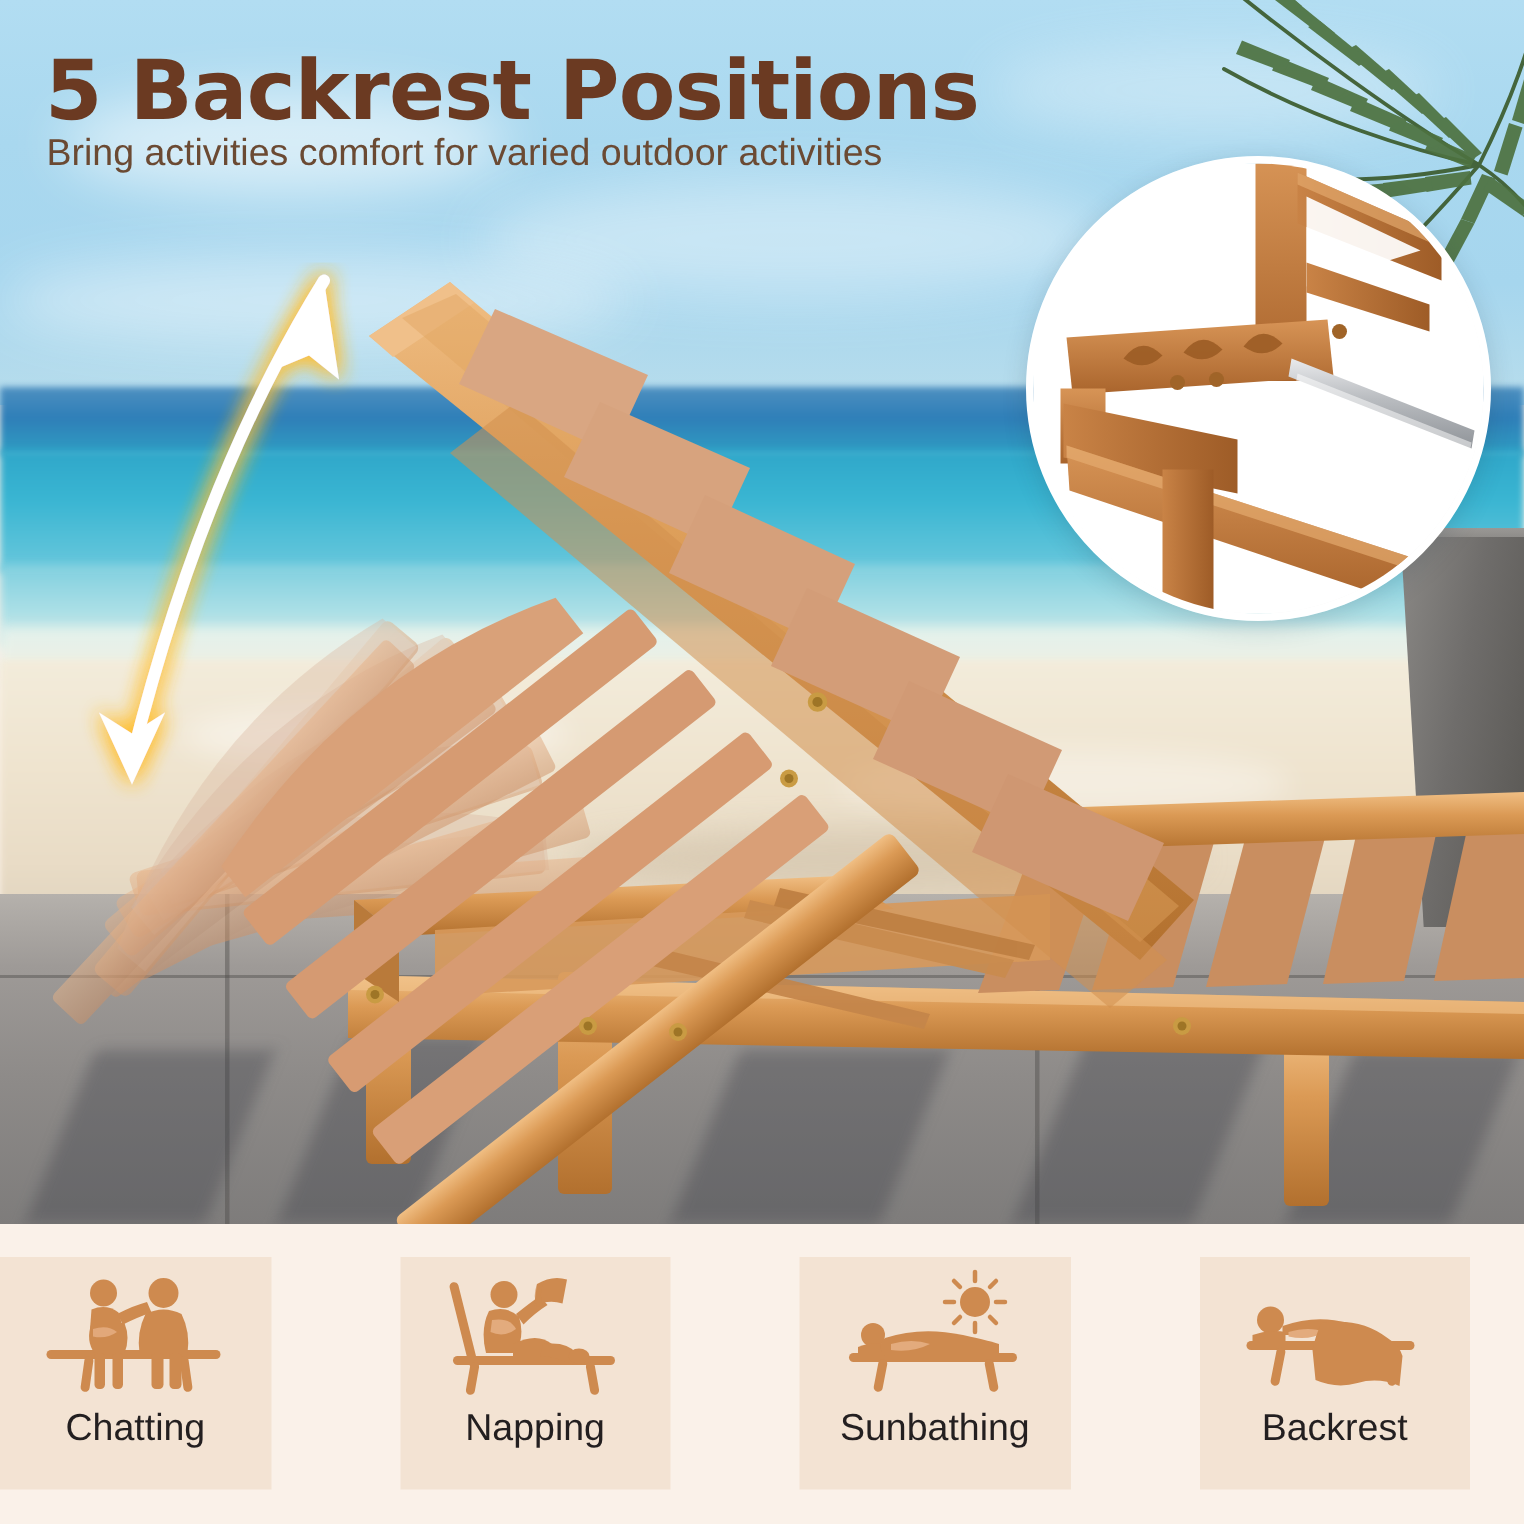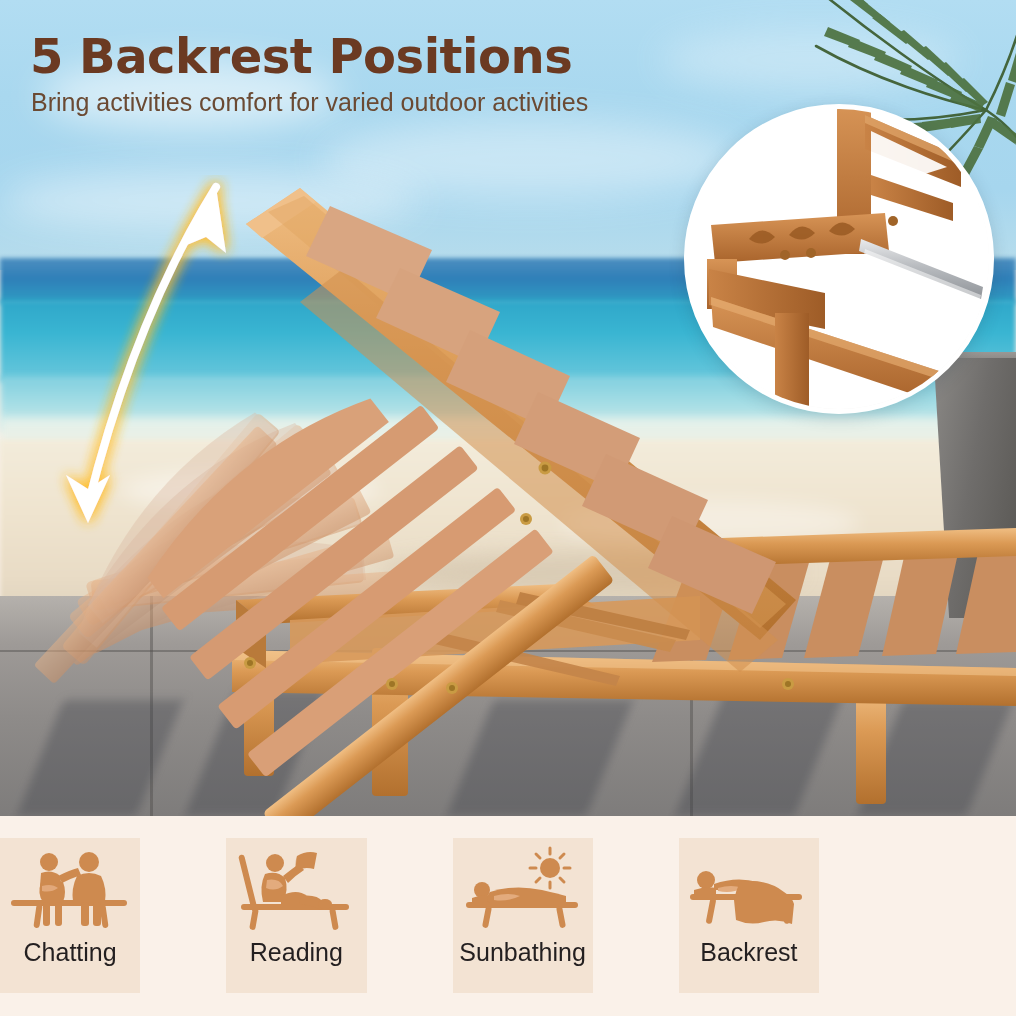--- a/index.html
+++ b/index.html
@@ -100,40 +100,40 @@
 
   
   .chair{position:absolute;left:0;top:0;width:1016px;height:816px;}
 
   
   .arrow{position:absolute;left:30px;top:175px;width:230px;height:360px;}
 
   
   .headline{
     position:absolute;left:30px;top:28px;
-    font-size:48px;font-weight:bold;letter-spacing:-.5px;
+    font-size:55px;font-weight:bold;letter-spacing:-.5px;
     color:#6B3A22;
     font-family:"DejaVu Sans","Liberation Sans",sans-serif;
     white-space:nowrap;
   }
   .subhead{
     position:absolute;left:31px;top:88px;
     font-size:25px;font-weight:400;
     color:#6B4A33;
     font-family:"Liberation Sans","DejaVu Sans",sans-serif;
     white-space:nowrap;
   }
 
   
   .strip{
     position:absolute;left:0;top:816px;width:1016px;height:200px;
     background:#FAF1E9;
   }
   .tiles{
-    position:absolute;left:0;top:22px;width:819px;height:160px;
+    position:absolute;left:0;top:22px;width:980px;height:160px;
     display:flex;justify-content:center;gap:86px;
   }
   .tile{
     width:185px;height:155px;
     background:#F3E3D3;
     display:flex;flex-direction:column;align-items:center;
     justify-content:flex-start;
     padding-top:8px;box-sizing:border-box;
   }
   .tile-icon{width:130px;height:86px;display:block;}
@@ -492,21 +492,21 @@
             <path d="M52 30 q10 -8 16 -12 l5 6 q-8 5 -16 13 z"></path>
 
             <path d="M66 10 q10 -6 20 -3 l-3 16 q-10 -3 -19 2 z"></path>
             <path d="M66 10 q-3 8 0 15 l4 0 q-3 -8 0 -15 z" opacity=".6"></path>
 
             <path d="M50 50 q16 -8 26 0 q4 6 -2 10 l-24 0 z"></path>
             <path d="M70 50 q16 -2 22 6 l-2 8 q-12 -6 -22 -6 z"></path>
             <ellipse cx="94" cy="58" rx="7" ry="5"></ellipse>
           </g>
         </svg>
-        <div class="tile-label">Reading</div>
+        <div class="tile-label">Napping</div>
       </div>
 
       <div class="tile">
         <svg class="tile-icon" viewBox="0 0 130 86">
           <g fill="#CE8A4F">
 
             <circle cx="92" cy="22" r="10"></circle>
             <g stroke="#CE8A4F" stroke-width="3" stroke-linecap="round">
               <line x1="92" y1="2" x2="92" y2="8"></line>
               <line x1="92" y1="36" x2="92" y2="42"></line>

